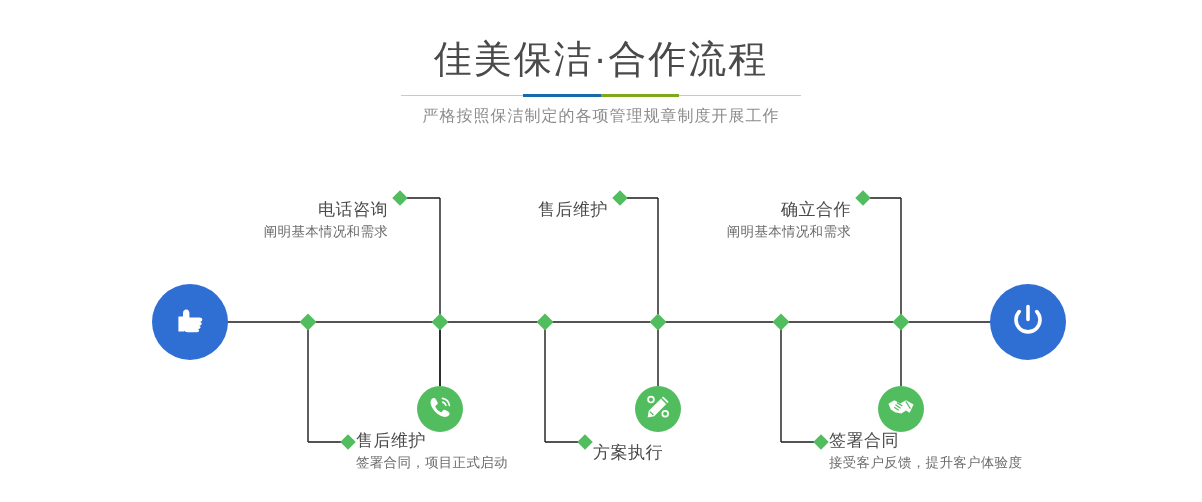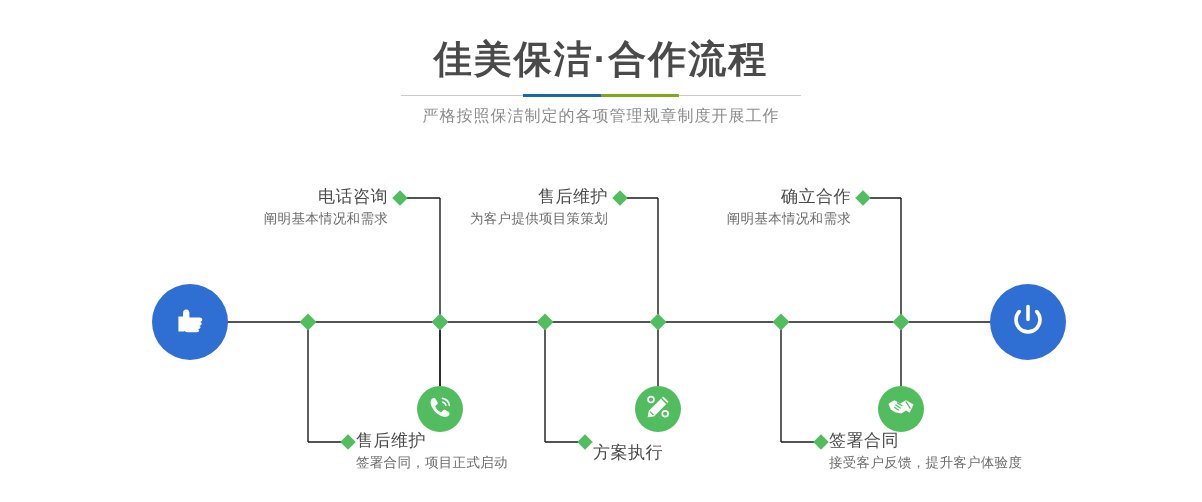--- a/index.html
+++ b/index.html
@@ -25,21 +25,21 @@
   }
   #page-title {
     position: absolute;
     left: 0;
     top: 36px;
     width: 1202px;
     text-align: center;
     font-size: 38px;
     letter-spacing: 2px;
     color: #4a4a4a;
-    font-weight: 700;
+    font-weight: 400;
     line-height: 46px;
     white-space: nowrap;
   }
   #divider {
     position: absolute;
     left: 401px;
     top: 94px;
     width: 400px;
     height: 3px;
   }
@@ -121,21 +121,21 @@
     color: #4a4a4a;
     line-height: 22px;
     letter-spacing: 0.5px;
   }
   .node-label .desc {
     font-size: 13.5px;
     color: #6b6b6b;
     line-height: 22px;
     letter-spacing: 0.3px;
   }
-  .label-top   { text-align: right; }
+  .label-top   { text-align: right; margin-top: 13px; }
   .label-bottom{ text-align: left; }
 </style>
 </head>
 <body>
 
 <div id="header">
 
   <div id="page-title">佳美保洁·合作流程</div>
 
   <div id="divider">
@@ -248,21 +248,20 @@
     </span>
   </div>
 
   <div class="node-label label-top" style="right:814px; top:36px;">
     <div class="title">电话咨询</div>
     <div class="desc">阐明基本情况和需求</div>
   </div>
 
   <div class="node-label label-top" style="right:594px; top:36px;">
     <div class="title">售后维护</div>
-    <div class="desc">为客户提供项目策策划</div>
   </div>
 
   <div class="node-label label-top" style="right:351px; top:36px;">
     <div class="title">确立合作</div>
     <div class="desc">阐明基本情况和需求</div>
   </div>
 
   <div class="node-label label-bottom" style="left:356px; top:280px;">
     <div class="title">售后维护</div>
     <div class="desc">签署合同，项目正式启动</div>

